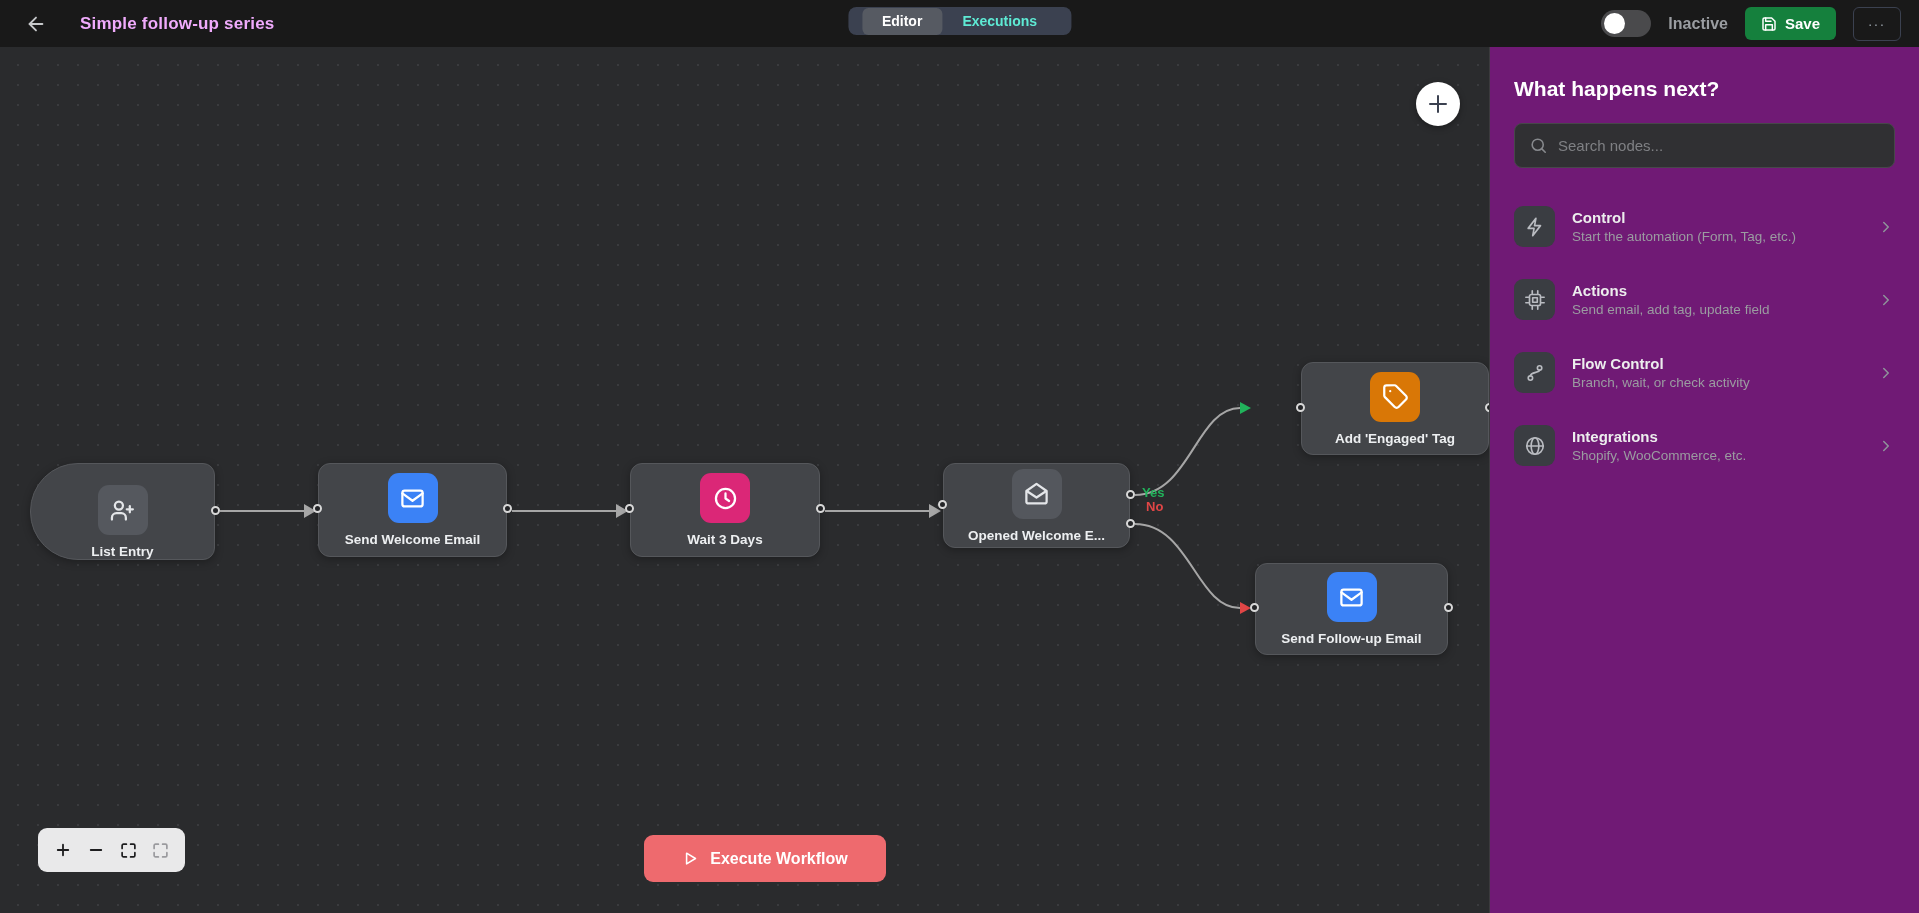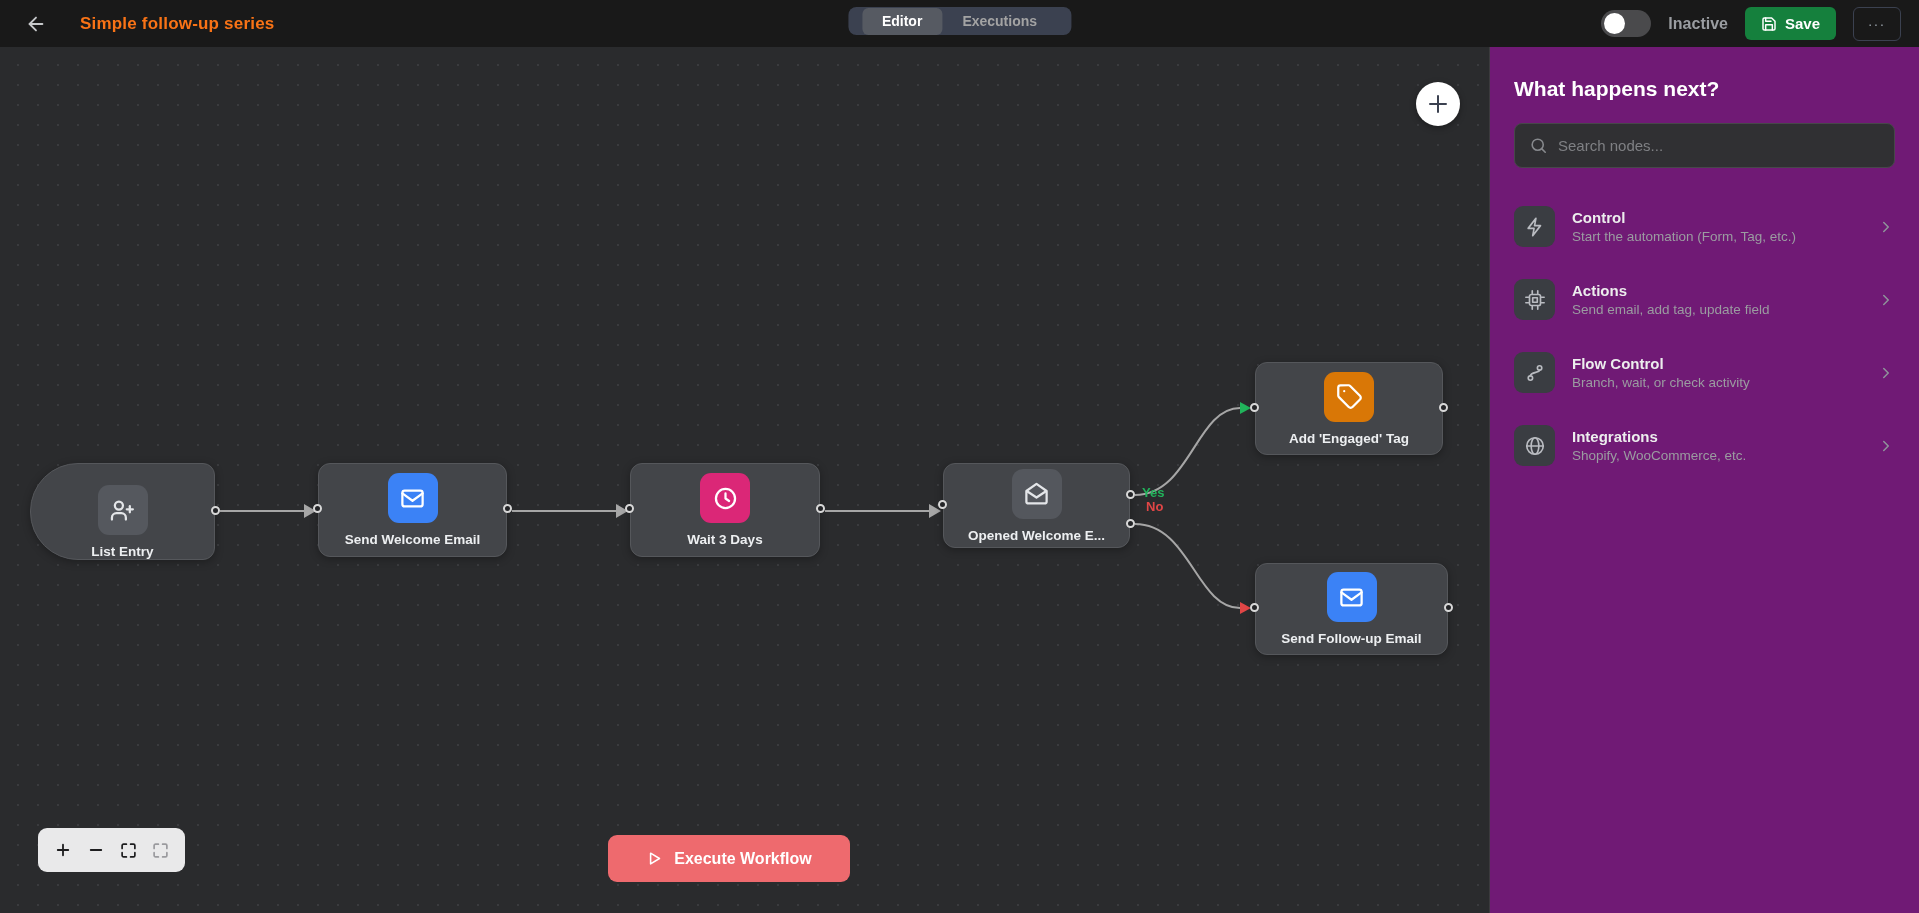--- a/index.html
+++ b/index.html
@@ -3,24 +3,24 @@
 <meta charset="utf-8">
 <style>
   * { margin:0; padding:0; box-sizing:border-box; }
   html,body { width:1919px; height:913px; overflow:hidden; background:#1a1a1a;
     font-family:"Liberation Sans", sans-serif; }
 
   
   .topbar { position:relative; height:47px; background:#191919; display:flex; align-items:center; }
   .back-btn { margin-left:22px; width:28px; height:28px; display:flex; align-items:center; justify-content:center;
     background:none; border:none; cursor:pointer; }
-  .page-title { margin-left:30px; color:#f97316; font-size:17px; font-weight:700; letter-spacing:.2px; }
+  .page-title { margin-left:30px; color:#f0abfc; font-size:17px; font-weight:700; letter-spacing:.2px; }
   .tabs { position:absolute; left:50%; transform:translateX(-50%); top:7px; height:23px;
     background:#3b4150; border-radius:8px; display:flex; align-items:center; padding:14px; }
-  .tab { height:27px; border:none; background:transparent; color:#a3a3a3; font-size:14px; font-weight:600;
+  .tab { height:27px; border:none; background:transparent; color:#5eead4; font-size:14px; font-weight:600;
     padding:0 20px; border-radius:6px; cursor:pointer; font-family:inherit; }
   .tab.active { background:#565a62; color:#ffffff; }
   .topbar-right { margin-left:auto; margin-right:18px; display:flex; align-items:center; gap:17px; }
   .toggle { width:50px; height:27px; border-radius:14px; background:#4a4a4c; position:relative; cursor:pointer; }
   .toggle .knob { position:absolute; left:3px; top:3px; width:21px; height:21px; border-radius:50%; background:#ffffff; }
   .status-label { color:#9a9da1; font-size:16px; font-weight:600; }
   .save-btn { display:flex; align-items:center; gap:8px; background:#15803d; color:#fff; border:none;
     border-radius:6px; height:33px; padding:0 16px; font-size:15px; font-weight:700; cursor:pointer; font-family:inherit; }
   .more-btn { width:48px; height:34px; border:1px solid #3b4150; background:transparent; border-radius:6px;
     color:#98a0a8; font-size:14px; letter-spacing:2px; cursor:pointer; padding-bottom:6px; font-family:inherit; }
@@ -32,21 +32,21 @@
     background-size:20px 20px; background-position:8px 8px; overflow:hidden; }
   .sidebar { width:430px; background:#701a75; border-left:1px solid #3b3b3d; padding:30px 24px; }
 
   
   .add-node-btn { position:absolute; left:1416px; top:35px; width:44px; height:44px; border-radius:50%;
     background:#ffffff; border:none; display:flex; align-items:center; justify-content:center; cursor:pointer;
     box-shadow:0 2px 6px rgba(0,0,0,.35); z-index:4; }
   .zoom-controls { position:absolute; left:38px; top:781px; width:147px; height:44px; background:#e9e9ea;
     border-radius:9px; display:flex; align-items:center; justify-content:space-around; padding:0 8px; z-index:4; }
   .zoom-controls button { background:none; border:none; cursor:pointer; display:flex; align-items:center; justify-content:center; }
-  .execute-btn { position:absolute; left:608px; top:788px; width:242px; height:47px; background:#ee6a6e;
+  .execute-btn { position:absolute; left:644px; top:788px; width:242px; height:47px; background:#ee6a6e;
     border:none; border-radius:9px; color:#fff; font-size:16px; font-weight:700; display:flex; align-items:center;
     justify-content:center; gap:11px; cursor:pointer; z-index:4; font-family:inherit; }
 
   
   .node { position:absolute; background:#434549; border:1px solid #55575b; border-radius:12px;
     display:flex; flex-direction:column; align-items:center; justify-content:center; gap:9px;
     box-shadow:0 2px 8px rgba(0,0,0,.3); z-index:2; cursor:pointer; }
   .node.trigger { border-radius:48px 12px 12px 48px; }
   .node-icon { width:50px; height:50px; border-radius:11px; display:flex; align-items:center; justify-content:center; }
   .node-label { color:#edeff1; font-weight:700; font-size:13.5px; white-space:nowrap; }
@@ -186,21 +186,21 @@
             <path d="M3 9.8 12 3.5l9 6.3V19a1.8 1.8 0 0 1-1.8 1.8H4.8A1.8 1.8 0 0 1 3 19Z"></path>
             <path d="m3.6 10 8.4 5.6L20.4 10"></path>
           </svg>
       </div>
       <div class="node-label">Opened Welcome E...</div>
       <div class="port in"></div>
       <div class="port out-yes port"></div>
       <div class="port out-no port"></div>
     </div>
 
-    <div class="node" style="left:1255px; top:315px; width:188px; height:93px;">
+    <div class="node" style="left:1301px; top:315px; width:188px; height:93px;">
       <div class="node-icon" style="background:#d97706;">
         <svg width="27" height="27" viewBox="0 0 24 24" fill="none" stroke="#ffffff" stroke-width="2" stroke-linecap="round" stroke-linejoin="round">
             <path d="M12.6 2.6A2 2 0 0 0 11.2 2H4a2 2 0 0 0-2 2v7.2a2 2 0 0 0 .6 1.4l8.7 8.7a2.4 2.4 0 0 0 3.4 0l6.6-6.6a2.4 2.4 0 0 0 0-3.4Z"></path>
             <circle cx="7.3" cy="7.3" r="1" fill="#ffffff" stroke="none"></circle>
           </svg>
       </div>
       <div class="node-label">Add 'Engaged' Tag</div>
       <div class="port in"></div>
       <div class="port out"></div>
     </div>

